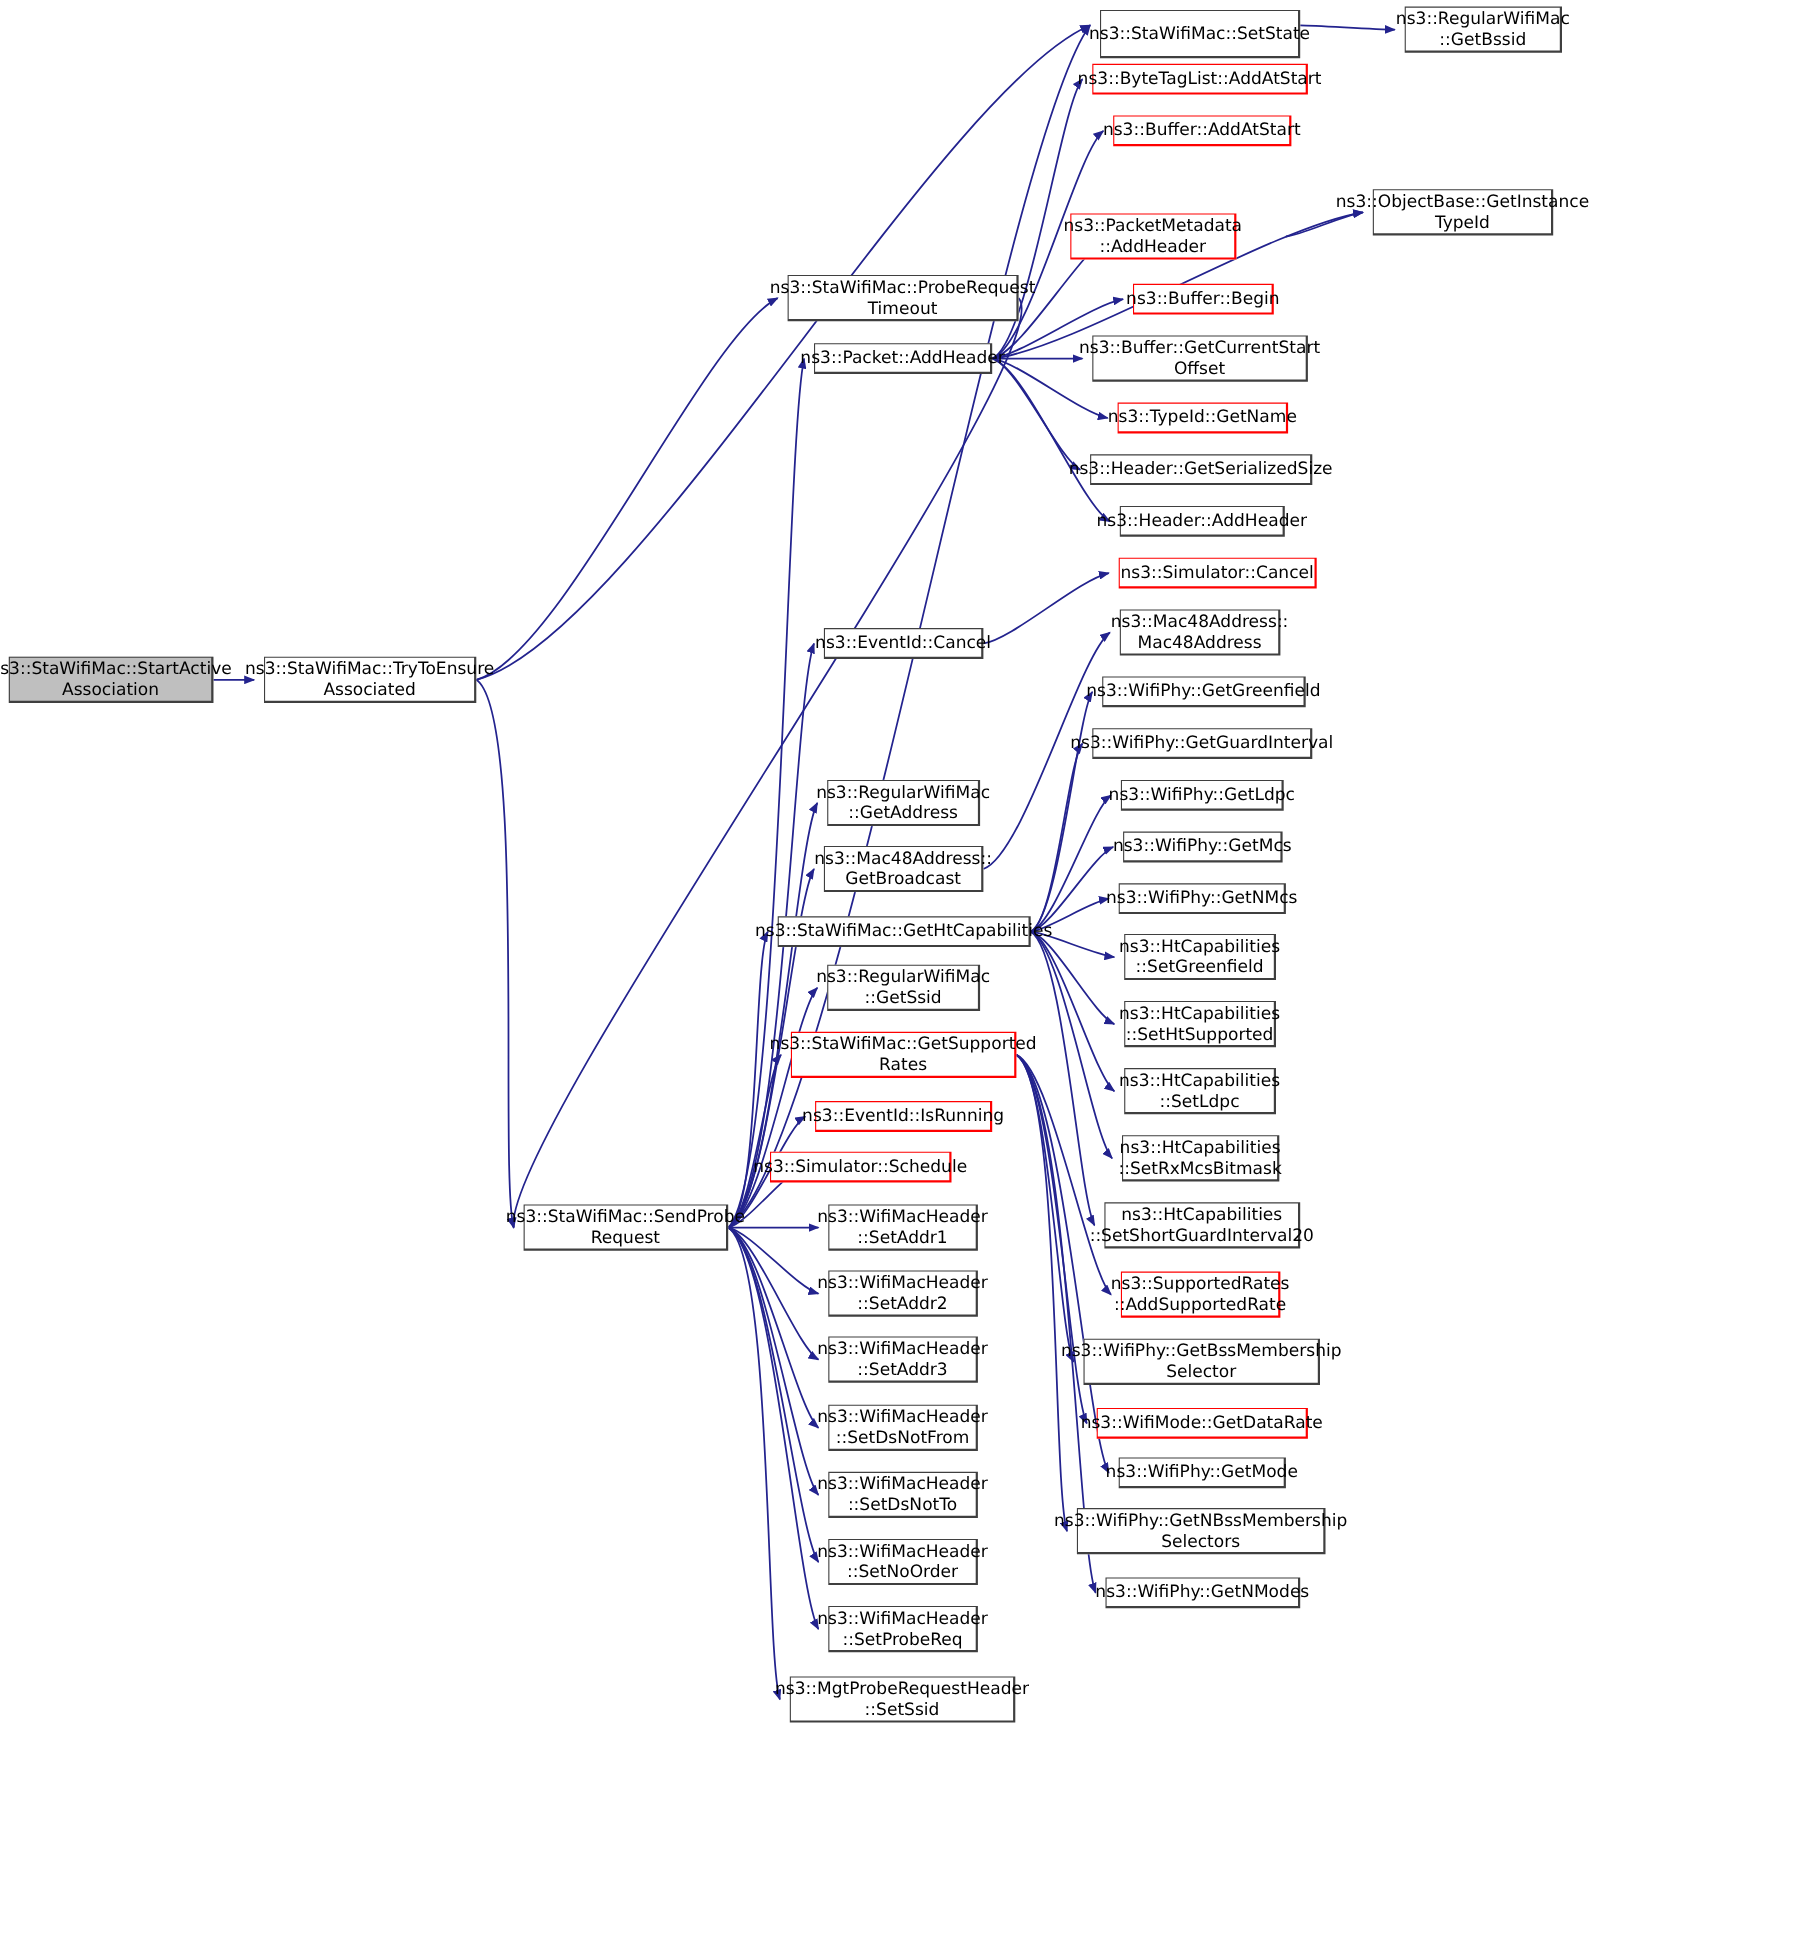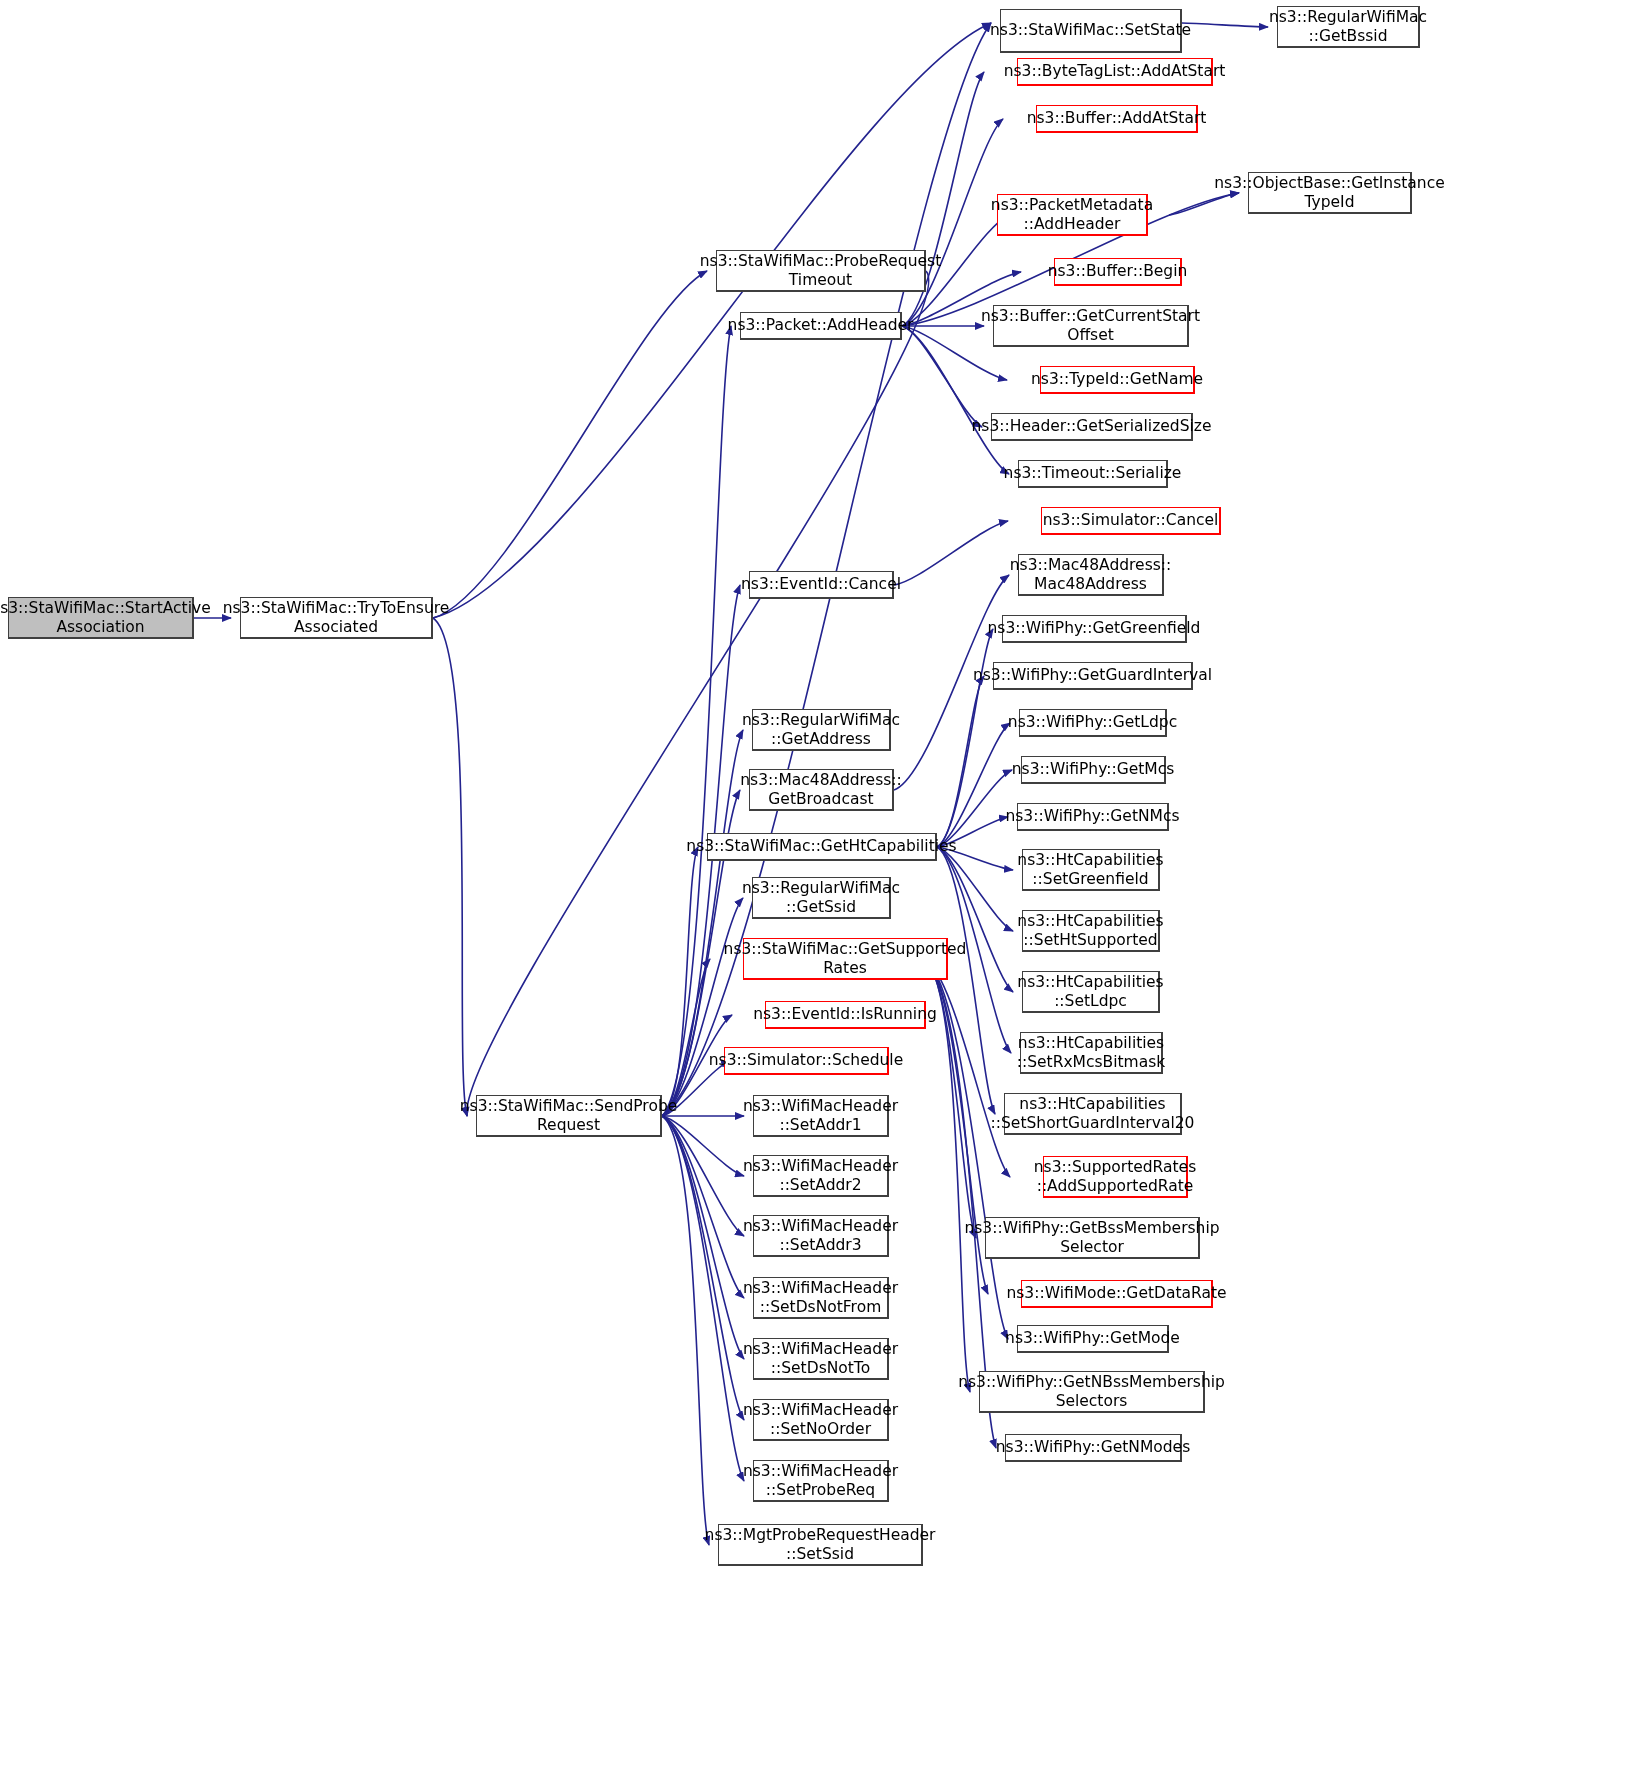--- a/index.html
+++ b/index.html
@@ -37,21 +37,20 @@
     border: 1px solid #3f3f3f;
     border-right-width: 2px;
     border-bottom-width: 2px;
     white-space: pre;
     z-index: 3;
   }
   .node.red {
     border-color: #ff0000;
     border-right-color: #ff0000;
     border-bottom-color: #ff0000;
-    margin-left: 24px;
   }
   .node.current {
     background: #bfbfbf;
     border-color: #3f3f3f;
   }
 </style>
 </head>
 <body>
 
 <div id="canvas">
@@ -156,21 +155,21 @@
     <div class="node" style="left: 1000px; top: 9px; width: 182px; height: 44px; text-align: right;">ns3::StaWifiMac::SetState</div>
     <div class="node red" style="left: 993px; top: 58px; width: 196px; height: 28px;">ns3::ByteTagList::AddAtStart</div>
     <div class="node red" style="left: 1012px; top: 105px; width: 162px; height: 28px;">ns3::Buffer::AddAtStart</div>
     <div class="node red" style="left: 973px; top: 194px; width: 151px; height: 42px;">ns3::PacketMetadata
 ::AddHeader</div>
     <div class="node red" style="left: 1030px; top: 258px; width: 128px; height: 28px;">ns3::Buffer::Begin</div>
     <div class="node" style="left: 993px; top: 305px; width: 196px; height: 42px;">ns3::Buffer::GetCurrentStart
 Offset</div>
     <div class="node red" style="left: 1016px; top: 366px; width: 155px; height: 28px;">ns3::TypeId::GetName</div>
     <div class="node" style="left: 991px; top: 413px; width: 202px; height: 28px;">ns3::Header::GetSerializedSize</div>
-    <div class="node" style="left: 1018px; top: 460px; width: 150px; height: 28px;">ns3::Timeout::Serialize</div>
+    <div class="node" style="left: 1018px; top: 460px; width: 150px; height: 28px;">ns3::Header::AddHeader</div>
     <div class="node red" style="left: 1017px; top: 507px; width: 180px; height: 28px;">ns3::Simulator::Cancel</div>
     <div class="node" style="left: 1018px; top: 554px; width: 146px; height: 42px;">ns3::Mac48Address::
 Mac48Address</div>
     <div class="node" style="left: 1002px; top: 615px; width: 185px; height: 28px;">ns3::WifiPhy::GetGreenfield</div>
     <div class="node" style="left: 993px; top: 662px; width: 200px; height: 28px;">ns3::WifiPhy::GetGuardInterval</div>
     <div class="node" style="left: 1019px; top: 709px; width: 148px; height: 28px;">ns3::WifiPhy::GetLdpc</div>
     <div class="node" style="left: 1021px; top: 756px; width: 145px; height: 28px;">ns3::WifiPhy::GetMcs</div>
     <div class="node" style="left: 1017px; top: 803px; width: 152px; height: 28px;">ns3::WifiPhy::GetNMcs</div>
     <div class="node" style="left: 1022px; top: 849px; width: 138px; height: 42px;">ns3::HtCapabilities
 ::SetGreenfield</div>

